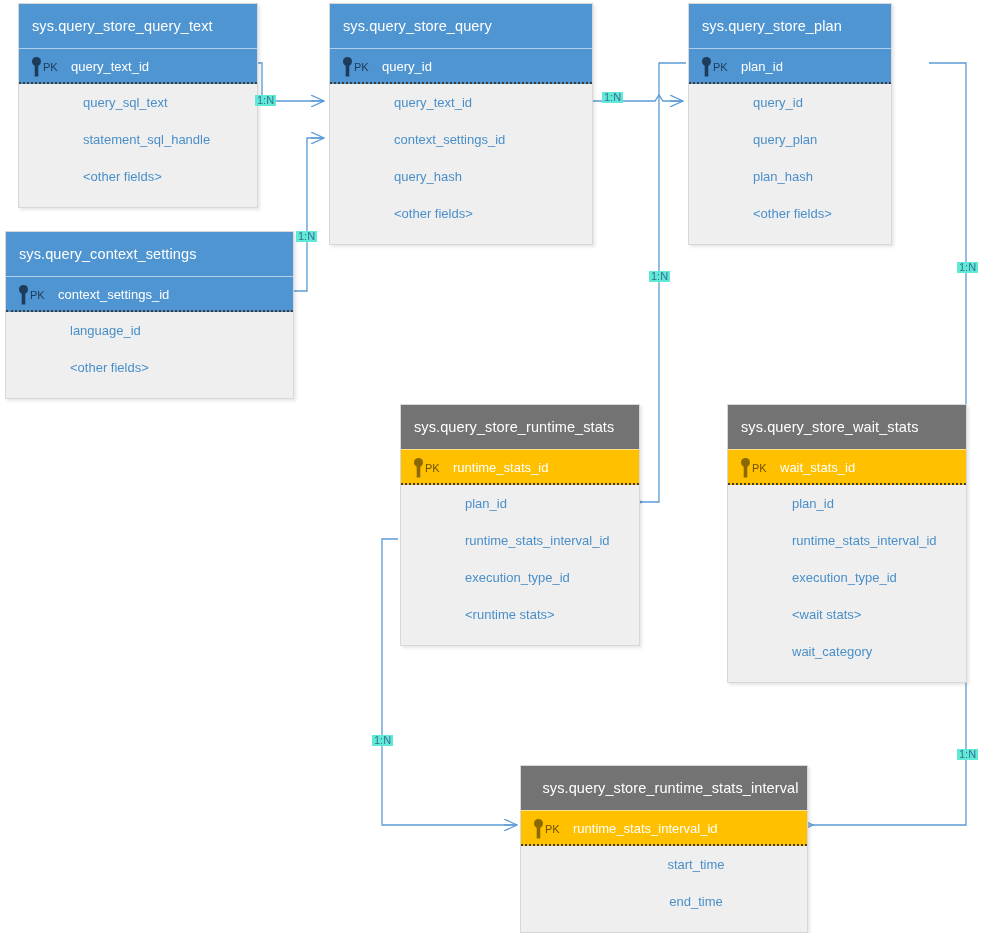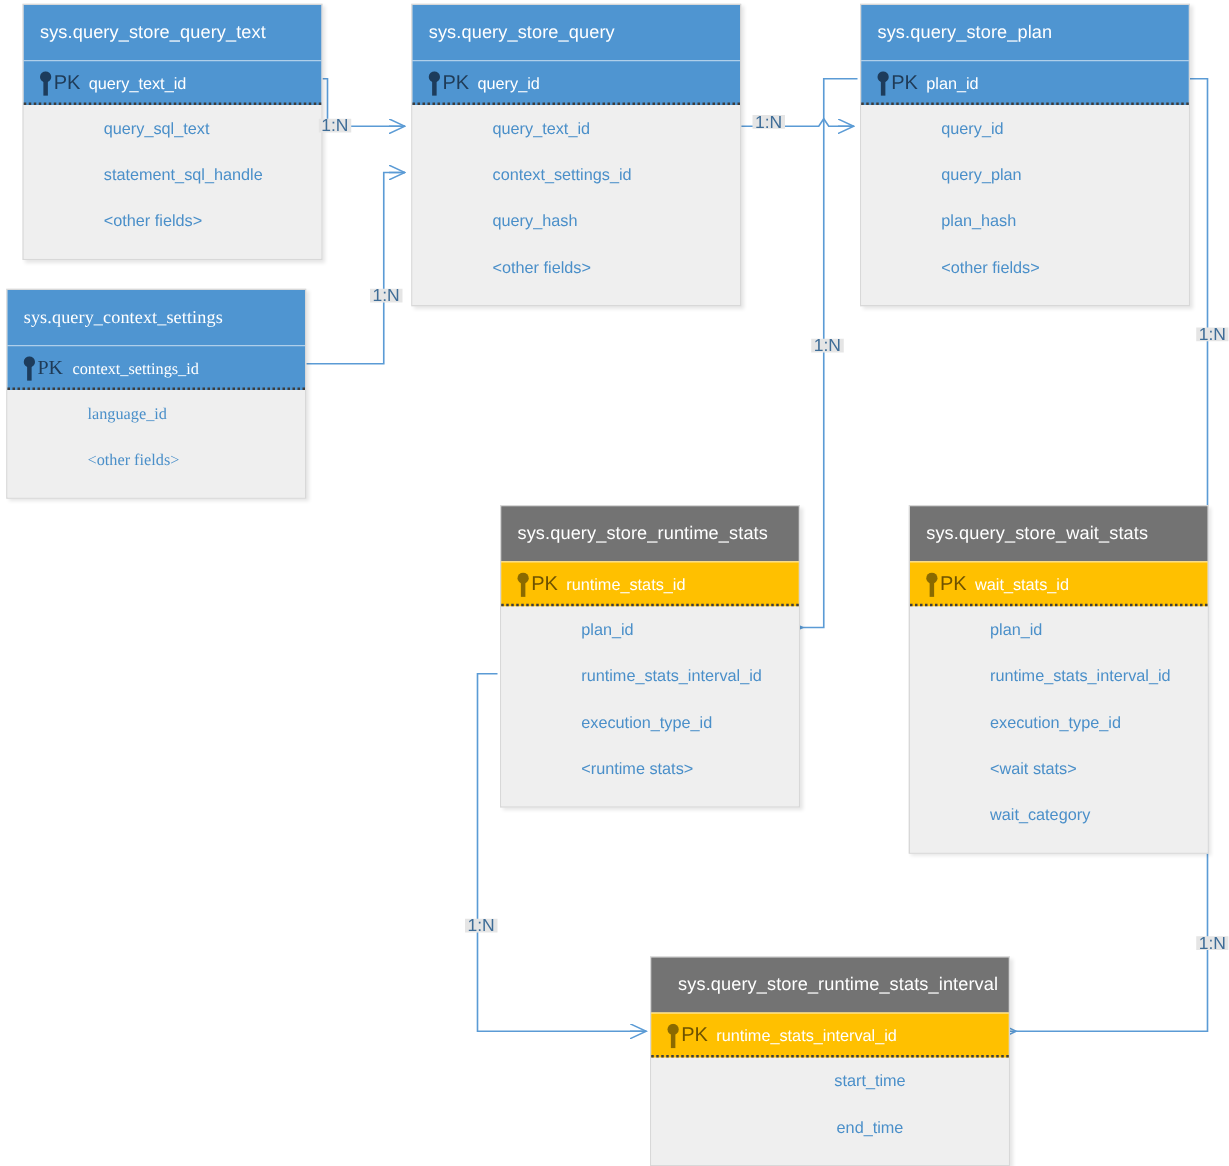--- a/index.html
+++ b/index.html
@@ -39,21 +39,21 @@
     border-top:1px solid rgba(255,255,255,.55);
     border-bottom:2px dotted #3d3d3d;
     white-space:nowrap;
   }
   .pk-key{
     position:absolute;left:12px;top:8px;
     width:11px;height:20px;
   }
   .pk-tag{
     position:absolute;left:24px;top:0;
-    font-size:16px;line-height:36px;
+    font-size:11px;line-height:36px;
   }
   .pk-name{
     position:absolute;left:52px;top:0;
     font-size:13px;line-height:36px;
     color:#ffffff;
   }
   .tbl-body{padding:0 0 12px 0;background:#efefef;}
   .field{
     height:37px;line-height:37px;
     padding-left:64px;
@@ -71,23 +71,23 @@
   
   .orange .tbl-title{background:#737373;}
   .orange .tbl-pk{background:#ffc000;}
   .orange .pk-tag{color:#6e5200;}
   .orange .pk-name{color:#ffffff;}
   .orange .pk-key path,.orange .pk-key circle,.orange .pk-key rect{fill:#8a6a00;}
 
   
   .card-label{
     position:absolute;z-index:4;
-    font-size:14px;
+    font-size:11px;
     color:#3f6d97;
-    background:#e5e5e5;
+    background:#5eead4;
     padding:0 2px;
     white-space:nowrap;
     line-height:11px;
   }
 </style>
 </head>
 <body>
 
 <div id="canvas">
 
@@ -157,39 +157,39 @@
       <span class="pk-name">query_id</span>
     </div>
     <div class="tbl-body">
       <div class="field">query_text_id</div>
       <div class="field">context_settings_id</div>
       <div class="field">query_hash</div>
       <div class="field">&lt;other fields&gt;</div>
     </div>
   </div>
 
-  <div class="table blue" style="left:688px;top:3px;width:264px;">
+  <div class="table blue" style="left:688px;top:3px;width:204px;">
     <div class="tbl-title">sys.query_store_plan</div>
     <div class="tbl-pk">
       <svg class="pk-key" viewBox="0 0 11 20">
         <circle cx="5.5" cy="4.5" r="4.5"></circle>
           <rect x="3.7" y="7" width="3.6" height="12.5"></rect>
       </svg>
       <span class="pk-tag">PK</span>
       <span class="pk-name">plan_id</span>
     </div>
     <div class="tbl-body">
       <div class="field">query_id</div>
       <div class="field">query_plan</div>
       <div class="field">plan_hash</div>
       <div class="field">&lt;other fields&gt;</div>
     </div>
   </div>
 
-  <div class="table blue" style="left:5px;top:231px;width:240px;font-family:Liberation Serif, serif;">
+  <div class="table blue" style="left:5px;top:231px;width:289px;">
     <div class="tbl-title">sys.query_context_settings</div>
     <div class="tbl-pk">
       <svg class="pk-key" viewBox="0 0 11 20">
         <circle cx="5.5" cy="4.5" r="4.5"></circle>
           <rect x="3.7" y="7" width="3.6" height="12.5"></rect>
       </svg>
       <span class="pk-tag">PK</span>
       <span class="pk-name">context_settings_id</span>
     </div>
     <div class="tbl-body">

